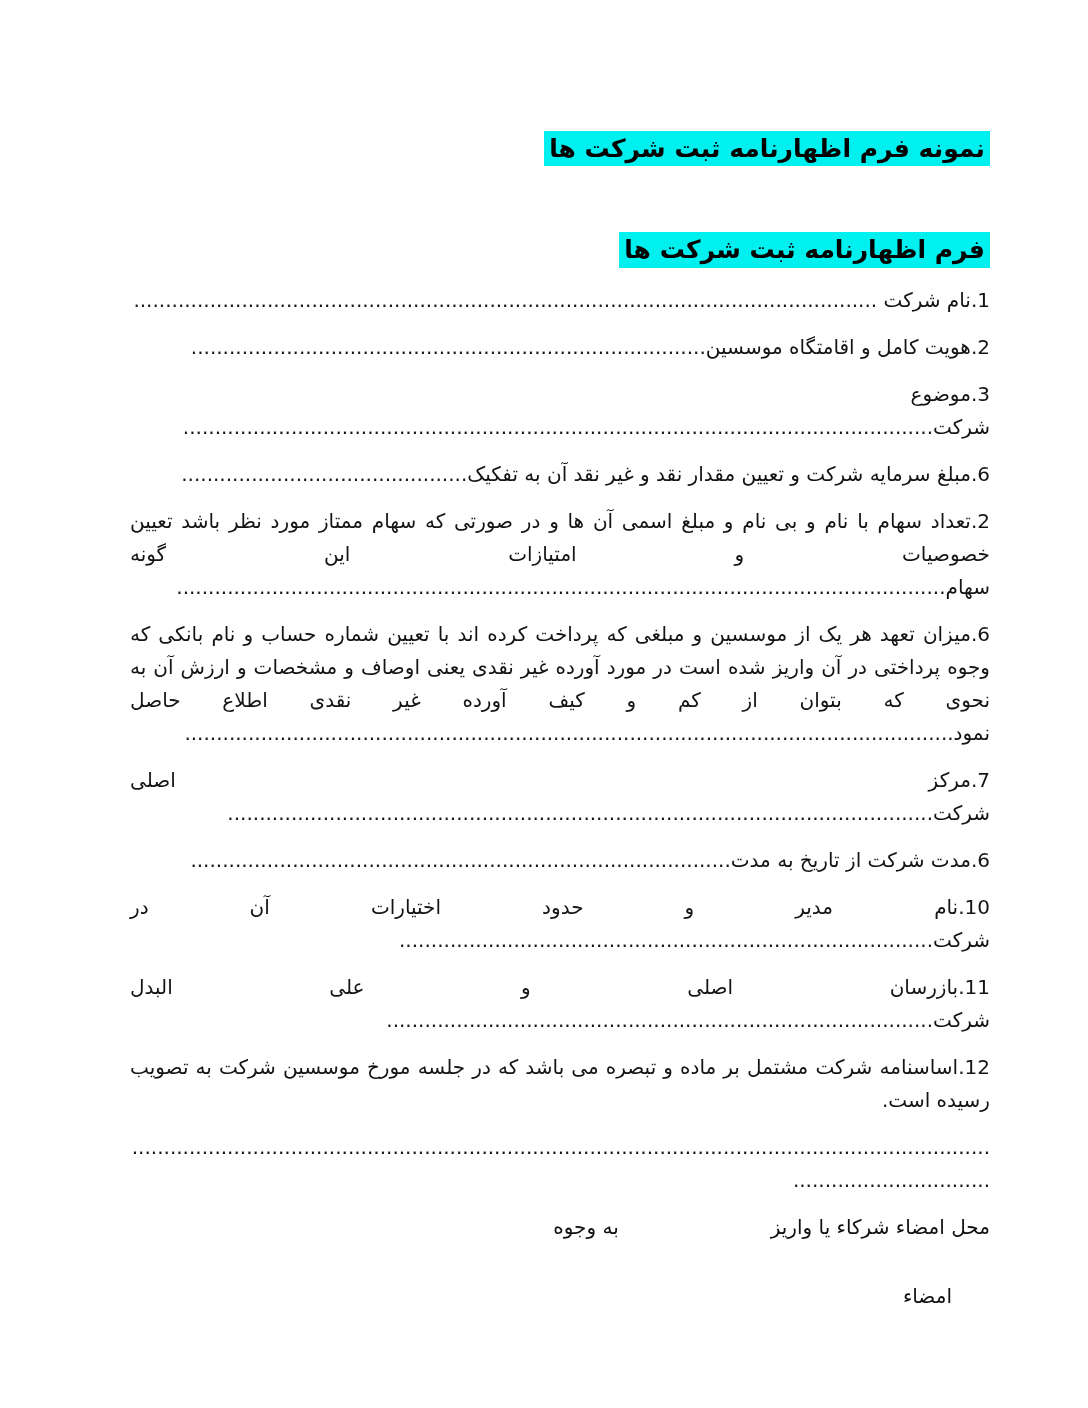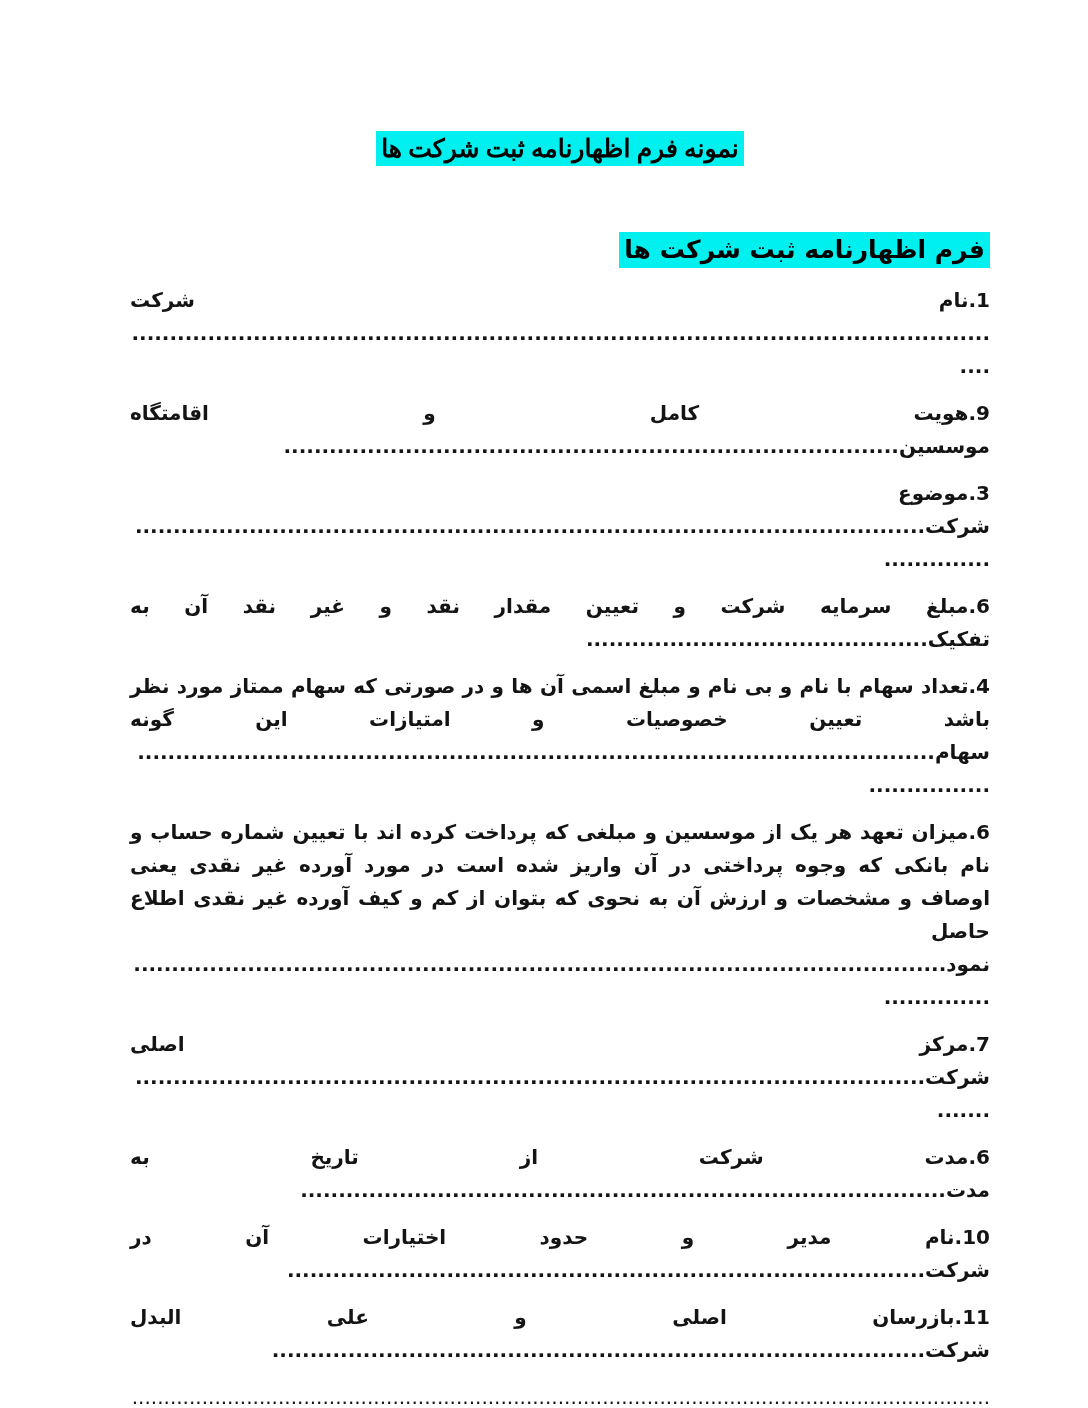--- a/index.html
+++ b/index.html
@@ -18,41 +18,39 @@
     position: relative;
     width: 1088px;
     height: 1408px;
     background: #ffffff;
   }
   .content {
     direction: rtl;
     padding: 0 98px 0 130px;
   }
   .title-row {
-    text-align: center;
+    text-align: right;
     margin-top: 131px;
-    font-family: Liberation Serif, serif;
   }
   .subtitle-row {
     text-align: right;
     margin-top: 66px;
     text-decoration: underline;
   }
   .hl {
     display: inline-block;
     background: #00f0f0;
     color: #000000;
     font-weight: bold;
     font-size: 25px;
     line-height: 1.25;
     padding: 2px 5px;
   }
   .items {
     margin-top: 16px;
-    font-weight: bold;
   }
   .item {
     font-size: 20px;
     line-height: 33px;
     margin: 0 0 14px 0;
     text-align: justify;
     text-justify: inter-word;
     overflow-wrap: break-word;
     color: #141414;
   }
@@ -93,29 +91,30 @@
     <div class="title-row">
       <span class="hl">نمونه فرم اظهارنامه ثبت شرکت ها</span>
     </div>
 
     <div class="subtitle-row">
       <span class="hl">فرم اظهارنامه ثبت شرکت ها</span>
     </div>
 
     <div class="items">
       <p class="item">1.نام شرکت .....................................................................................................................</p>
-      <p class="item">9.هویت کامل و اقامتگاه موسسین.................................................................................</p>
+      <p class="item">2.هویت کامل و اقامتگاه موسسین.................................................................................</p>
       <p class="item">3.موضوع شرکت......................................................................................................................</p>
       <p class="item">6.مبلغ سرمایه شرکت و تعیین مقدار نقد و غیر نقد آن به تفکیک.............................................</p>
-      <p class="item">4.تعداد سهام با نام و بی نام و مبلغ اسمی آن ها و در صورتی که سهام ممتاز مورد نظر باشد تعیین خصوصیات و امتیازات این گونه سهام.........................................................................................................................</p>
+      <p class="item">2.تعداد سهام با نام و بی نام و مبلغ اسمی آن ها و در صورتی که سهام ممتاز مورد نظر باشد تعیین خصوصیات و امتیازات این گونه سهام.........................................................................................................................</p>
       <p class="item">6.میزان تعهد هر یک از موسسین و مبلغی که پرداخت کرده اند با تعیین شماره حساب و نام بانکی که وجوه پرداختی در آن واریز شده است در مورد آورده غیر نقدی یعنی اوصاف و مشخصات و ارزش آن به نحوی که بتوان از کم و کیف آورده غیر نقدی اطلاع حاصل نمود.........................................................................................................................</p>
       <p class="item">7.مرکز اصلی شرکت...............................................................................................................</p>
       <p class="item">6.مدت شرکت از تاریخ به مدت.....................................................................................</p>
       <p class="item">10.نام مدیر و حدود اختیارات آن در شرکت....................................................................................</p>
       <p class="item">11.بازرسان اصلی و علی البدل شرکت......................................................................................</p>
+      <p class="item">12.اساسنامه شرکت مشتمل بر ماده و تبصره می باشد که در جلسه مورخ موسسین شرکت به تصویب رسیده است.</p>
     </div>
 
     <p class="footer-dots">......................................................................................................................................................................</p>
 
     <div class="sig-row">
       <span class="sig-place">محل امضاء شرکاء یا واریز</span>
       <span class="sig-date">به وجوه</span>
     </div>
 
     <div class="sig-label-row">

